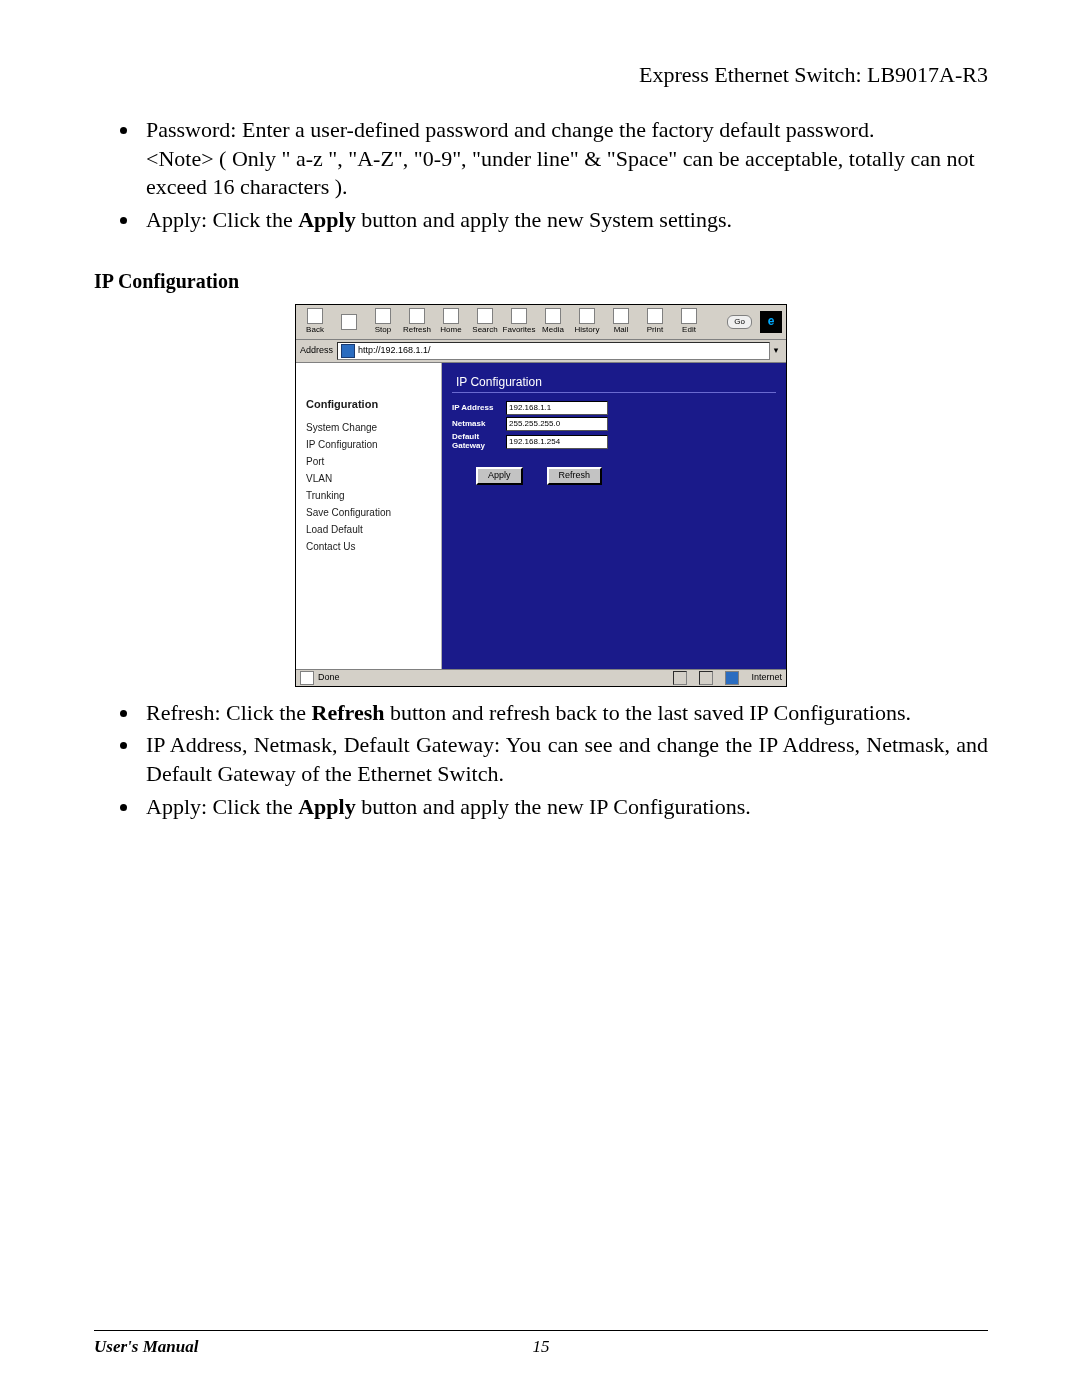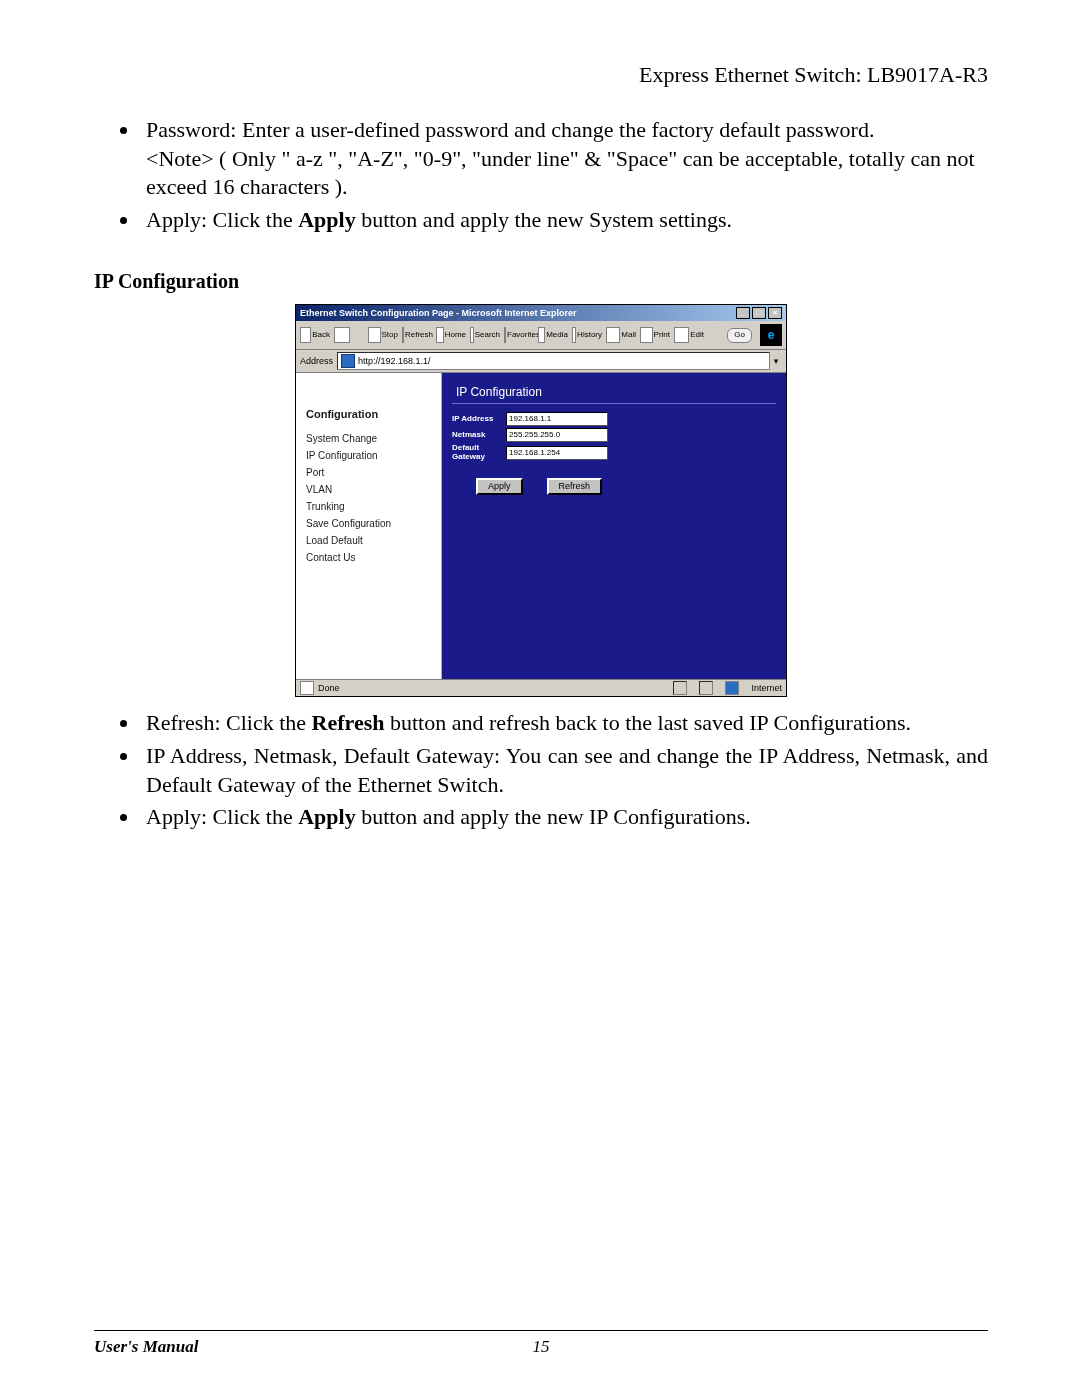--- a/index.html
+++ b/index.html
@@ -8,21 +8,21 @@
   .body-text{margin-top:56px;font-size:22px;line-height:1.3}
   ul.bullets{list-style:disc;margin:0 0 0 46px;padding:0}
   ul.bullets>li{margin:0 0 4px 0;padding-left:6px}
   .sec-hdr{font-weight:bold;font-size:20px;margin-top:34px;margin-bottom:10px}
   .fig-wrap{display:flex;justify-content:center;margin:8px 0 12px 0}
   .ie{width:490px;border:1px solid #000;background:#c3c3c3;font-family:Tahoma,Verdana,sans-serif;font-size:9px;color:#000}
   .ie-title{background:linear-gradient(90deg,#0a246a,#a6caf0);color:#fff;font-weight:bold;font-size:9px;padding:2px 4px;display:flex;align-items:center;justify-content:space-between}
   .ie-title .sys{display:flex;gap:2px}
   .sysbtn{width:12px;height:10px;background:#c3c3c3;border:1px solid #000;display:flex;align-items:center;justify-content:center;font-size:8px;line-height:1}
   .ie-tool{display:flex;align-items:center;padding:3px 4px;border-bottom:1px solid #808080;background:#d4d0c8;gap:4px}
-  .tbtn{display:flex;flex-direction:row;align-items:center;width:30px;gap:1px;font-size:8px}
+  .tbtn{display:flex;flex-direction:column;align-items:center;width:30px;gap:1px;font-size:8px}
   .ticon{width:14px;height:14px;border:1px solid #808080;background:#fff}
   .go-chip{margin-left:auto;border:1px solid #808080;background:#f0f0f0;padding:1px 6px;border-radius:6px;font-size:8px}
   .ie-logo{width:22px;height:22px;margin-left:4px;background:#000;display:flex;align-items:center;justify-content:center;color:#0af;font-weight:bold;font-size:12px}
   .ie-addr{display:flex;align-items:center;padding:2px 4px;border-bottom:1px solid #808080;background:#d4d0c8}
   .addr-field{flex:1;background:#fff;border:1px inset #808080;padding:1px 3px;font-size:9px;display:flex;align-items:center;gap:3px}
   .addr-ic{width:12px;height:12px;background:#2a6cc0;border:1px solid #1a3a70}
   .ie-body{display:flex;height:306px}
   .sidebar{width:146px;background:#fff;border-right:1px solid #b0b0b0;box-sizing:border-box;padding:34px 8px 8px 10px;font-size:10px;color:#1a1a1a}
   .side-head{font-weight:bold;font-size:11px;margin-bottom:8px}
   .side-item{padding:2px 0;font-size:10px}
@@ -66,28 +66,20 @@
         <span>Apply: Click the </span>
         <span class="bold">Apply</span>
         <span> button and apply the new System settings.</span>
       </li>
     </ul>
 
     <div class="sec-hdr">IP Configuration</div>
 
     <div class="fig-wrap">
       <div class="ie">
-        <div class="ie-title">
-          <span>Ethernet Switch Configuration Page - Microsoft Internet Explorer</span>
-          <span class="sys">
-            <span class="sysbtn">_</span>
-            <span class="sysbtn">□</span>
-            <span class="sysbtn">×</span>
-          </span>
-        </div>
         <div class="ie-tool">
           <div class="tbtn">
               <div class="ticon"></div>
               <span>Back</span>
             </div>
           <div class="tbtn">
               <div class="ticon"></div>
               <span></span>
             </div>
           <div class="tbtn">

